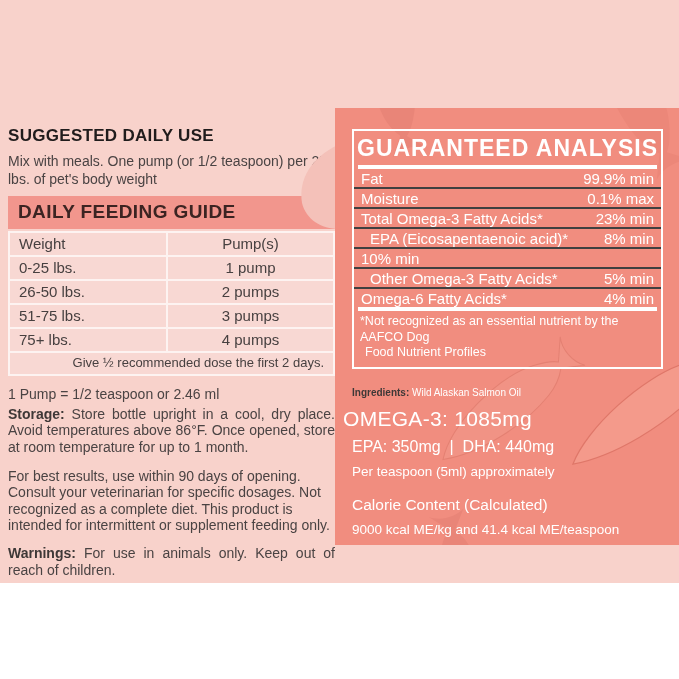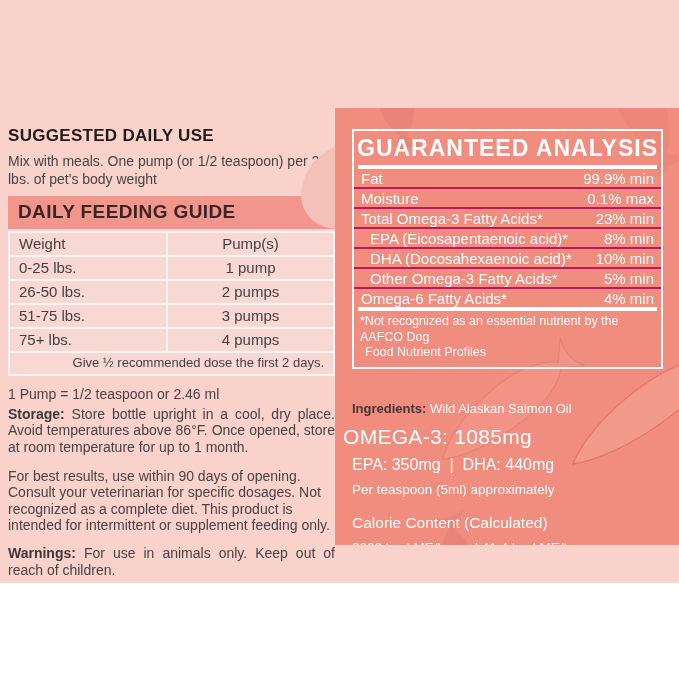--- a/index.html
+++ b/index.html
@@ -39,28 +39,28 @@
     background:#f18d7f; color:#fff; overflow:hidden; z-index:1;
   }
   .fish-layer { position:absolute; left:0; top:0; }
   .panel-content { position:relative; }
 
   .ga-box { margin:21px 16px 0 17px; border:2px solid #fff; }
   .ga-title { text-align:center; font-weight:bold; font-size:23px; letter-spacing:1px; padding:4px 0 3px; }
   .ga-bar { height:4px; background:#fff; margin:0 4px; }
   .ga-row {
     display:flex; justify-content:space-between; align-items:center;
-    font-size:15px; height:18px; padding:0 7px; border-bottom:2px solid #be185d;
+    font-size:15px; height:18px; padding:0 7px; border-bottom:2px solid #404040;
   }
   .ga-row.noline { border-bottom:none; }
   .ga-row.indent .ga-label { padding-left:9px; }
   .ga-footnote { font-size:12.5px; line-height:1.25; padding:3px 6px 6px; }
   .ga-footnote .fn2 { display:block; padding-left:5px; }
 
-  .ing-line { margin:32px 17px 0; font-size:13px; }
+  .ing-line { margin:18px 17px 0; font-size:10px; }
   .omega-line { margin:9px 8px 0; font-size:21px; letter-spacing:.3px; }
   .epadha-line { margin:7px 17px 0; font-size:16px; white-space:pre; }
   .perteaspoon { margin:8px 17px 0; font-size:13.5px; }
   .cal-head { margin:17px 17px 0; font-size:15.5px; }
   .cal-val { margin:8px 17px 0; font-size:13.5px; }
   .cal-basis { margin:5px 17px 0; font-size:13.5px; }
 </style>
 </head>
 <body>
 
@@ -139,21 +139,20 @@
         </div>
         <div class="ga-row">
           <span class="ga-label">Total Omega-3 Fatty Acids*</span>
           <span class="ga-value">23% min</span>
         </div>
         <div class="ga-row indent">
           <span class="ga-label">EPA (Eicosapentaenoic acid)*</span>
           <span class="ga-value">8% min</span>
         </div>
         <div class="ga-row indent">
-          <span class="ga-label">DHA (Docosahexaenoic acid)*</span>
           <span class="ga-value">10% min</span>
         </div>
         <div class="ga-row indent">
           <span class="ga-label">Other Omega-3 Fatty Acids*</span>
           <span class="ga-value">5% min</span>
         </div>
         <div class="ga-row noline">
           <span class="ga-label">Omega-6 Fatty Acids*</span>
           <span class="ga-value">4% min</span>
         </div>

